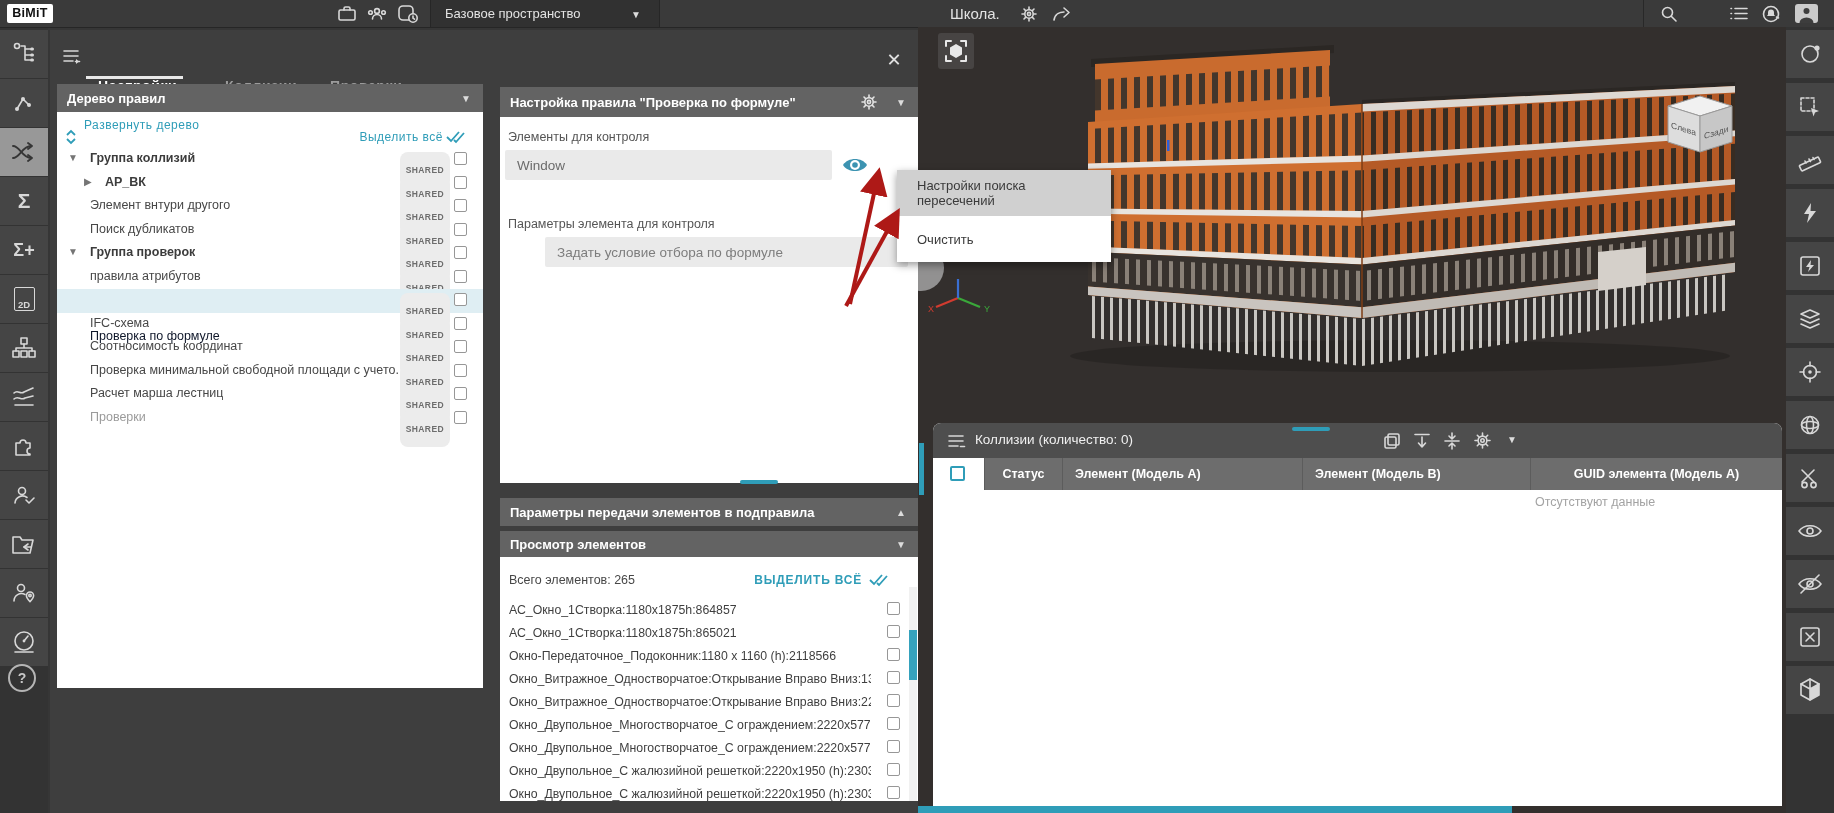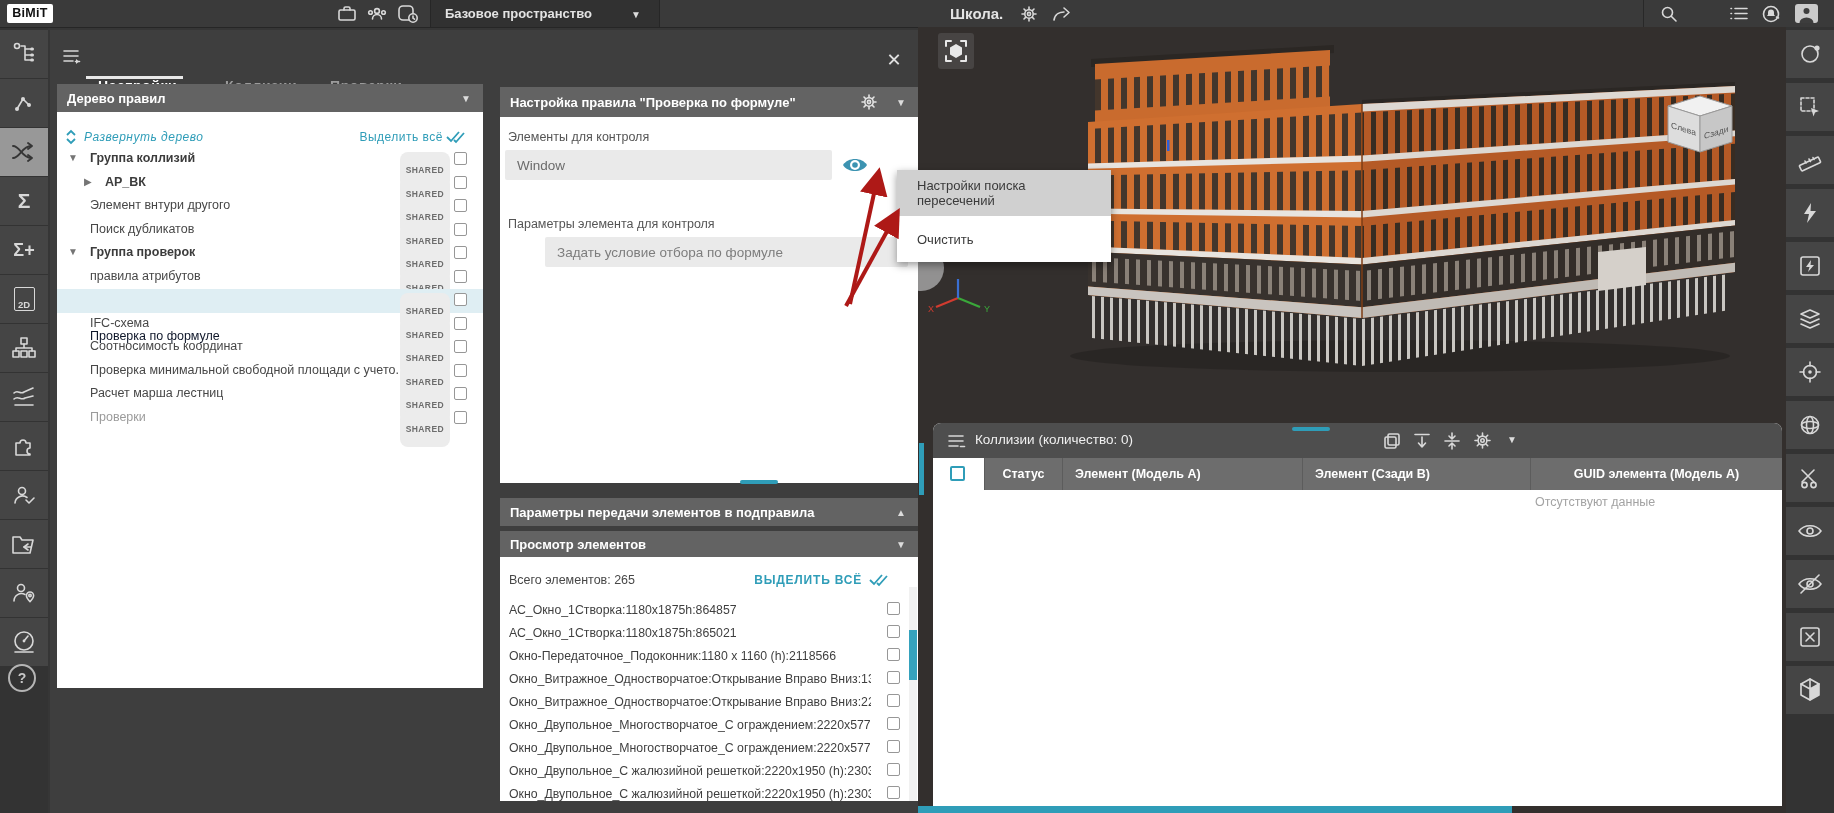--- a/index.html
+++ b/index.html
@@ -2,21 +2,21 @@
 <html><head>
 <meta charset="utf-8">
 <style>
   html,body{margin:0;padding:0;background:#2b2b2b;font-family:"Liberation Sans",sans-serif;}
   #app{position:relative;width:1834px;height:813px;overflow:hidden;background:#363636;-webkit-font-smoothing:antialiased;}
   .a{position:absolute;}
   .ic{stroke:#d8d8d8;fill:none;stroke-width:1.6;stroke-linecap:round;stroke-linejoin:round;}
   .icd{stroke:#353535;fill:none;stroke-width:1.9;stroke-linecap:round;stroke-linejoin:round;}
   
   #topbar{left:0;top:0;width:1834px;height:27px;background:#3a3a3a;border-bottom:1px solid #262626;}
-  .tb-txt{color:#e3e3e3;font-size:13px;line-height:27px;font-weight:bold;}
+  .tb-txt{color:#e3e3e3;font-size:13px;line-height:27px;}
   
   #ltb{left:0;top:28px;width:48px;height:785px;background:#333;}
   .lcell{position:absolute;left:0;width:48px;height:48px;background:#454545;display:flex;align-items:center;justify-content:center;color:#d8d8d8;}
   .lcell.active{background:#989898;color:#333;}
   .sig{font-size:21px;font-weight:bold;}
   
   #panel{left:50px;top:30px;width:868px;height:783px;background:#3e3e3e;}
   .tab{position:absolute;top:48px;font-size:14px;letter-spacing:.6px;color:#9b9b9b;font-weight:bold;cursor:default;}
   .tab.on{color:#fff;}
   .phead{position:absolute;background:#636363;color:#fff;font-weight:bold;font-size:13px;display:flex;align-items:center;padding:0 10px;box-sizing:border-box;}
@@ -247,21 +247,21 @@
       <span>Дерево правил</span>
       <span class="caret" style="position:absolute;right:12px;">▼</span>
     </div>
     <div class="a white" style="left:7px;top:82px;width:426px;height:576px;">
       <svg class="a" style="left:8px;top:17px;" width="12" height="16">
           <g style="stroke:#2f9db8;fill:none;stroke-width:1.8;">
             <path d="M2 6 l4-4 4 4"></path>
             <path d="M2 10 l4 4 4-4"></path>
           </g>
         </svg>
-      <span class="a teal" style="left:27px;top:18px;font-size:12px;letter-spacing:.5px;font-style:italic;">Развернуть дерево</span>
+      <span class="a teal" style="left:27px;top:6px;font-size:12px;letter-spacing:.5px;">Развернуть дерево</span>
       <span class="a teal" style="right:40px;top:18px;font-size:12px;letter-spacing:.5px;">Выделить всё</span>
       <svg class="a" style="right:18px;top:17px;" width="20" height="15">
           <g style="stroke:#2f9db8;fill:none;stroke-width:1.8;">
             <path d="M2 8 l4 4 8-9"></path>
             <path d="M9 11 l2 2 8-9"></path>
           </g>
         </svg>
 
       <div class="a" style="left:0;top:36px;width:426px;">
         <div class="trow grp">
@@ -554,21 +554,21 @@
       <div class="a white" style="left:0;top:0;width:51px;height:32px;">
         <div class="a" style="left:17px;top:8px;width:15px;height:15px;border:2px solid #2f9db8;border-radius:2px;background:#fff;box-sizing:border-box;"></div>
       </div>
       <div class="colhead" style="left:51px;width:78px;justify-content:center;">
           <span>Статус</span>
         </div>
       <div class="colhead" style="left:129px;width:240px;padding-left:12px;">
           <span>Элемент (Модель A)</span>
         </div>
       <div class="colhead" style="left:369px;width:228px;padding-left:12px;">
-          <span>Элемент (Сзади B)</span>
+          <span>Элемент (Модель B)</span>
         </div>
       <div class="colhead" style="left:597px;width:252px;justify-content:center;">
           <span>GUID элемента (Модель A)</span>
         </div>
     </div>
     <span class="a" style="left:602px;top:72px;font-size:12.5px;color:#a3a3a3;">Отсутствуют данные</span>
   </div>
 
   <div class="a" style="left:918px;top:806px;width:594px;height:7px;background:#2f9db8;"></div>
 

